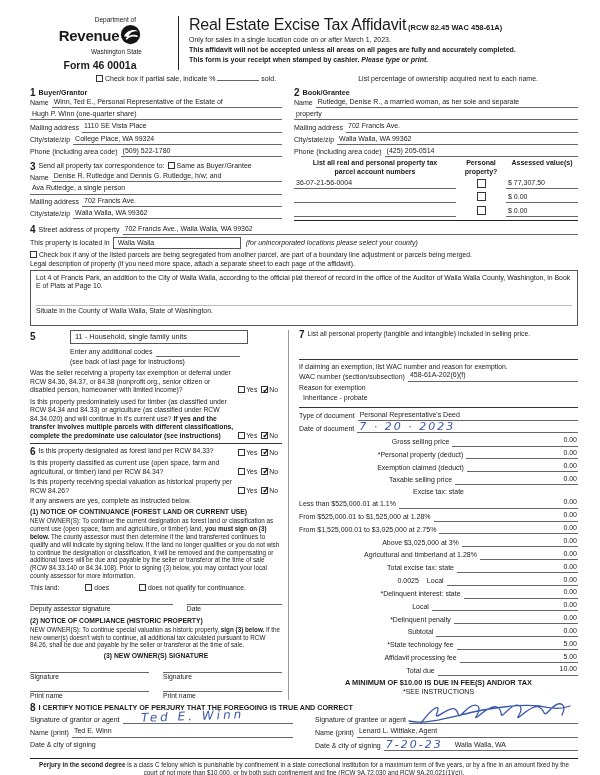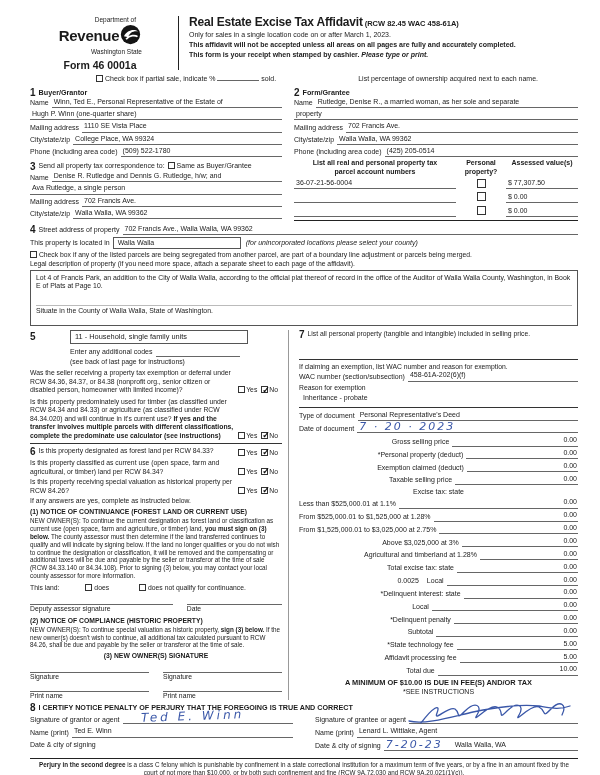--- a/index.html
+++ b/index.html
@@ -20,21 +20,21 @@
   
   .hdr { display:flex; align-items:stretch; margin-bottom:3px; }
   .logo-block { width:140px; text-align:center; padding-top:2px; }
   .dept-line { font-size:6.5px; text-align:right; padding-right:34px; }
   .rev-row { display:flex; justify-content:center; align-items:center; gap:1px; }
   .rev-name { font-size:15px; font-weight:bold; letter-spacing:-0.3px; }
   .wa-state { font-size:6.5px; text-align:right; padding-right:28px; }
   .form-num { font-size:10.5px; font-weight:bold; margin-top:3px; }
   .hdr-div { border-left:1.2px solid #222; margin:2px 10px 2px 8px; }
   .title-block { flex:1; padding-top:1px; }
-  .main-title { font-size:12px; font-weight:bold; letter-spacing:-0.2px; display:inline; }
+  .main-title { font-size:16px; font-weight:normal; letter-spacing:-0.2px; display:inline; }
   .title-rcw { font-size:7.5px; font-weight:bold;text-align:center; }
   .hdr-note { font-size:7px; margin-top:1px; }
   
   .fld { display:flex; align-items:flex-end; margin-bottom:2px; }
   .fl { white-space:nowrap; padding-right:3px; }
   .fv { flex:1; border-bottom:0.8px solid #666; padding:0 2px 0.5px 2px; min-height:8px; }
   .cb { display:inline-block; width:7px; height:7px; border:1px solid #333; position:relative; vertical-align:-1px; background:#fff; }
   .cb.ck::after { content:"✓"; position:absolute; left:0; top:-2.5px; font-size:9px; font-weight:bold; color:#111; }
   .secnum { font-size:10px; font-weight:bold; padding-right:3px; line-height:1; }
   .sec-title { font-size:7.2px; font-weight:bold; }
@@ -165,21 +165,21 @@
       <div class="fld">
           <span class="fl">City/state/zip</span>
           <span class="fv">Walla Walla, WA 99362</span>
         </div>
     </div>
 
     <div class="col-r">
 
       <div class="row">
         <span class="secnum">2</span>
-        <span class="sec-title">Form/Grantee</span>
+        <span class="sec-title">Book/Grantee</span>
       </div>
       <div class="fld">
           <span class="fl">Name</span>
           <span class="fv">Rutledge, Denise R., a married woman, as her sole and separate</span>
         </div>
       <div class="fld">
           <span class="fv">property</span>
         </div>
       <div class="fld">
           <span class="fl">Mailing address</span>

